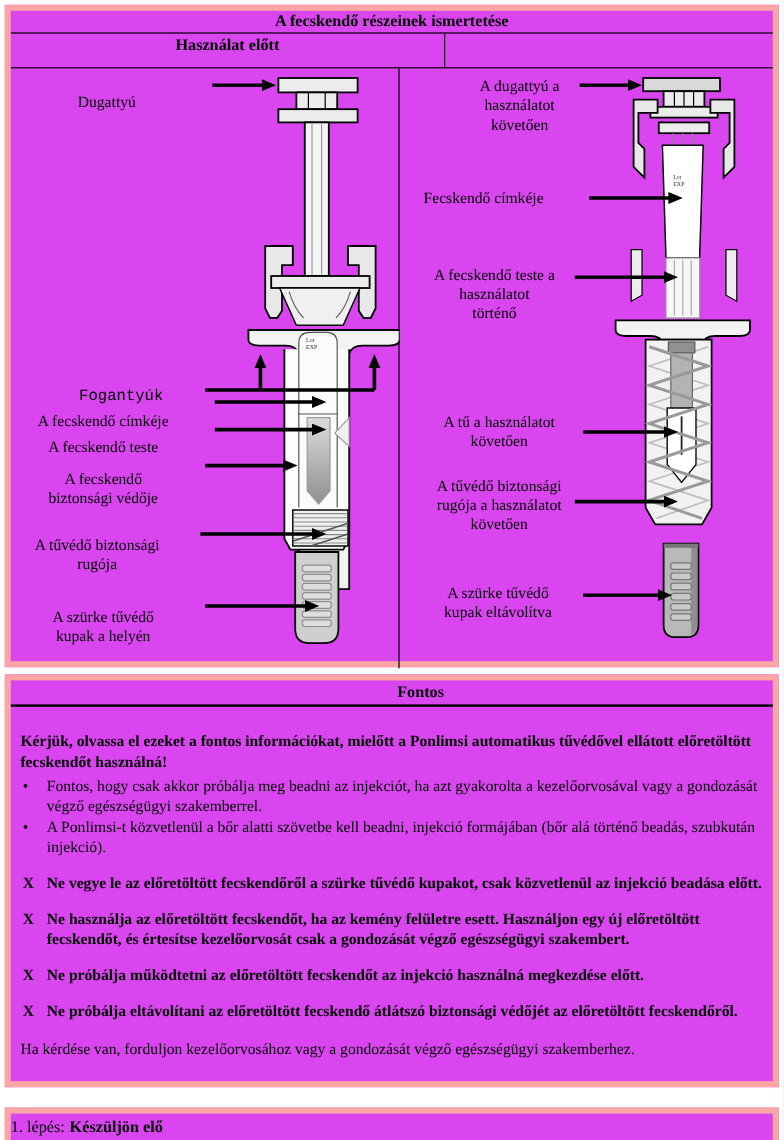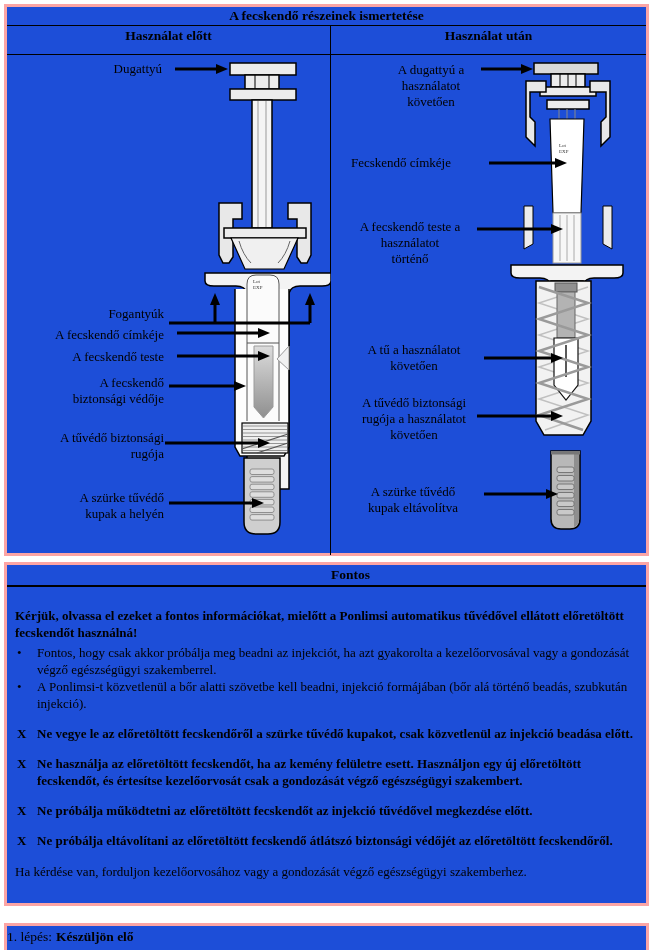--- a/index.html
+++ b/index.html
@@ -1,34 +1,34 @@
 <!DOCTYPE html>
 <html><head>
 <meta charset="utf-8">
 <style>
   html,body { margin:0; padding:0; background:#fff; }
   .page {
     position:relative; width:653px; height:950px; background:#ffffff;
     font-family:"Liberation Serif","DejaVu Serif",serif; color:#000;
     overflow:hidden;
   }
-  .tbl { position:absolute; left:4px; width:645px; border:3px solid #fca5a5; box-sizing:border-box; background:#1d4ed8; }
+  .tbl { position:absolute; left:4px; width:645px; border:5px solid #fca5a5; box-sizing:border-box; background:#d946ef; }
   #top-table { top:4px; height:552px; }
   .t-title { height:18px; border-bottom:1px solid #000; text-align:center; font-weight:bold; font-size:13.5px; line-height:18px; }
   .t-heads { display:flex; height:28px; border-bottom:1px solid #000; }
   .t-head { text-align:center; font-weight:bold; font-size:13.5px; padding-top:2px; box-sizing:border-box; }
-  .t-head.first { flex:none; width:324px; border-right:1px solid #000; }
+  .t-head.first { flex:none; width:362px; border-right:1px solid #000; }
   .t-head.second { flex:1; }
   .t-diagrams { display:flex; height:500px; }
   .dcell { position:relative; height:100%; box-sizing:border-box; }
   .dcell.left { flex:none; width:324px; border-right:1px solid #000; }
   .dcell.right { flex:1; }
   svg.diagram { position:absolute; left:0; top:0; display:block; }
   .lbl { position:absolute; font-size:13px; line-height:16px; white-space:pre-line; }
-  .lbl.r { text-align:right; }
+  .lbl.r { text-align:center;margin-top:14px; }
   .lbl.c { text-align:center; }
 
   #fontos-table { top:562px; height:344px; }
   .f-title { height:20px; border-bottom:2px solid #000; text-align:center; font-weight:bold; font-size:13.5px; line-height:19px;padding-left:48px; }
   .f-body { padding:20px 6px 0 0; font-size:13px; line-height:17px; }
   .f-intro { font-weight:bold; padding-left:8px; margin-bottom:3px; }
   .item { display:flex; }
   .item .mk { flex:none; width:30px; padding-left:10px; box-sizing:border-box; }
   .item .tx { flex:1; }
   .warn { font-weight:bold; margin-top:13px; }
@@ -39,21 +39,20 @@
 </style>
 </head>
 <body>
 
 <div class="page">
 
   <div class="tbl" id="top-table">
     <div class="t-title">A fecskendő részeinek ismertetése</div>
     <div class="t-heads">
       <div class="t-head first">Használat előtt</div>
-      <div class="t-head second">Használat után</div>
     </div>
     <div class="t-diagrams">
 
       <div class="dcell left">
         <svg class="diagram" width="324" height="500" viewBox="0 0 324 500">
           <defs>
             <marker id="ahL" markerWidth="13" markerHeight="11" refX="1" refY="5" orient="auto" markerUnits="userSpaceOnUse">
               <path d="M0,0 L12,5 L0,10 Z" fill="#000"></path>
             </marker>
             <linearGradient id="liqL" x1="0" y1="0" x2="0" y2="1">
@@ -130,21 +129,21 @@
             </g>
             <line x1="170" y1="278" x2="252" y2="278" marker-end="url(#ahL)"></line>
             <line x1="170" y1="301" x2="252" y2="301" marker-end="url(#ahL)"></line>
             <line x1="162" y1="331" x2="228" y2="331" marker-end="url(#ahL)"></line>
             <line x1="158" y1="388" x2="252" y2="388" marker-end="url(#ahL)"></line>
             <line x1="162" y1="448" x2="246" y2="448" marker-end="url(#ahL)"></line>
           </g>
         </svg>
 
         <div class="lbl r" style="top:6px;   right:168px; width:150px;">Dugattyú</div>
-        <div class="lbl r" style="top:251px; right:166px; width:150px;">Fogantyúk</div>
+        <div class="lbl r" style="top:251px; right:156px; width:150px;font-family:Liberation Mono, monospace;">Fogantyúk</div>
         <div class="lbl r" style="top:272px; right:166px; width:160px;">A fecskendő címkéje</div>
         <div class="lbl r" style="top:294px; right:166px; width:160px;">A fecskendő teste</div>
         <div class="lbl r" style="top:320px; right:166px; width:160px;">A fecskendő
 biztonsági védője</div>
         <div class="lbl r" style="top:375px; right:166px; width:170px;">A tűvédő biztonsági
 rugója</div>
         <div class="lbl r" style="top:435px; right:166px; width:160px;">A szürke tűvédő
 kupak a helyén</div>
       </div>
 
@@ -256,21 +255,21 @@
       <div class="item warn">
         <div class="mk">X</div>
         <div class="tx">Ne vegye le az előretöltött fecskendőről a szürke tűvédő kupakot, csak közvetlenül az injekció beadása előtt.</div>
       </div>
       <div class="item warn">
         <div class="mk">X</div>
         <div class="tx">Ne használja az előretöltött fecskendőt, ha az kemény felületre esett. Használjon egy új előretöltött fecskendőt, és értesítse kezelőorvosát csak a gondozását végző egészségügyi szakembert.</div>
       </div>
       <div class="item warn">
         <div class="mk">X</div>
-        <div class="tx">Ne próbálja működtetni az előretöltött fecskendőt az injekció tűvédővel megkezdése előtt.</div>
+        <div class="tx">Ne próbálja működtetni az előretöltött fecskendőt az injekció használná megkezdése előtt.</div>
       </div>
       <div class="item warn">
         <div class="mk">X</div>
         <div class="tx">Ne próbálja eltávolítani az előretöltött fecskendő átlátszó biztonsági védőjét az előretöltött fecskendőről.</div>
       </div>
 
       <div class="f-final">Ha kérdése van, forduljon kezelőorvosához vagy a gondozását végző egészségügyi szakemberhez.</div>
     </div>
   </div>
 

